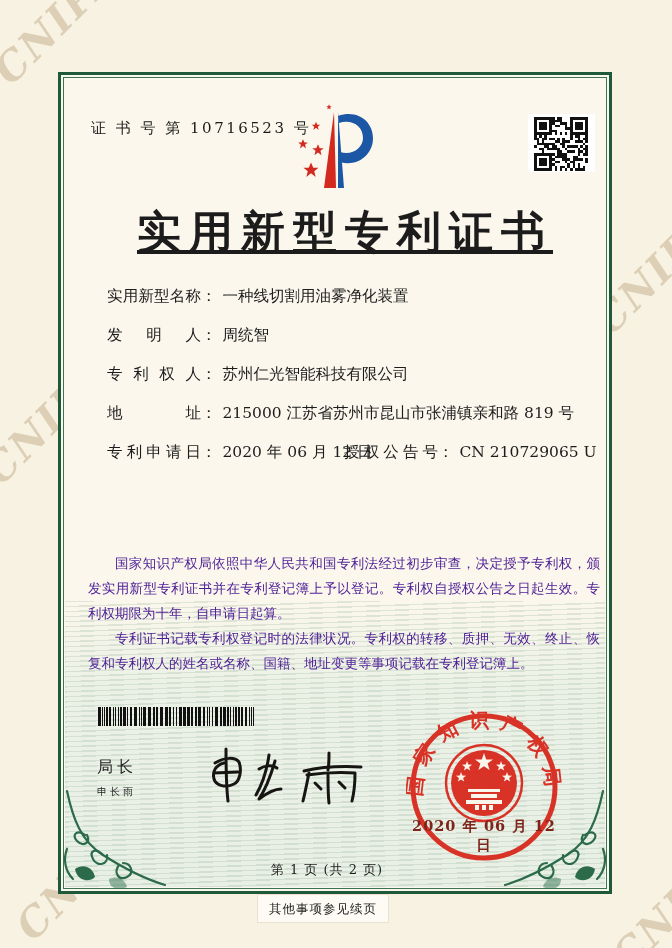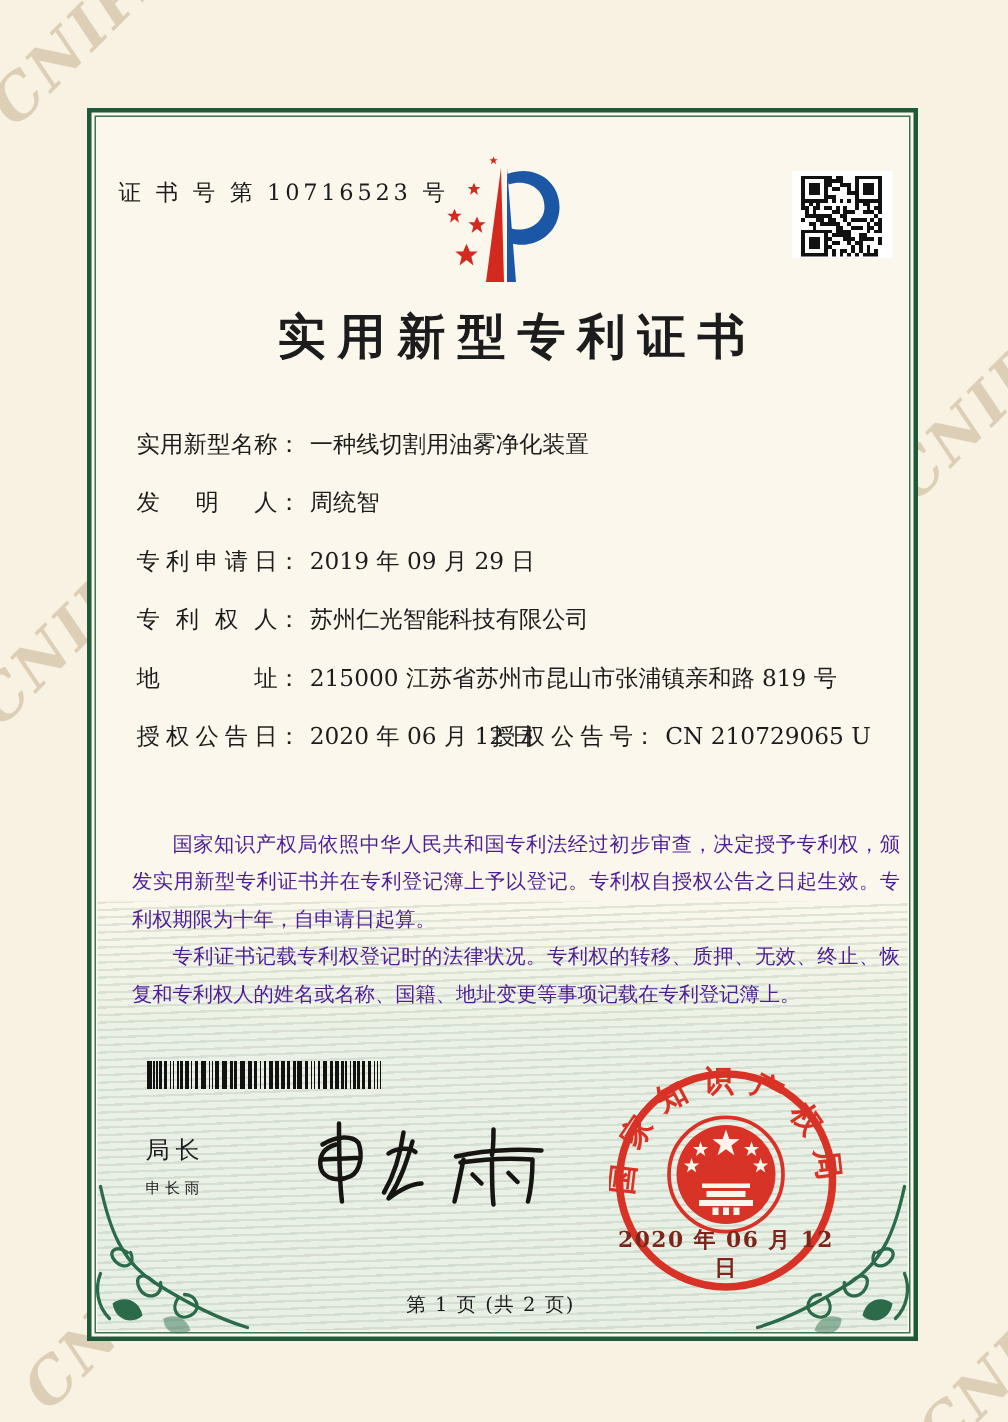--- a/index.html
+++ b/index.html
@@ -22,25 +22,25 @@
     position:absolute;left:2px;top:2px;right:2px;bottom:2px;
     border:1px solid #39male7552;border:1px solid #397552;pointer-events:none;
   }
   #wavy{
     position:absolute;left:4px;right:4px;bottom:4px;height:286px;
     background:
       repeating-linear-gradient(178deg, rgba(118,158,126,.20) 0 1.5px, rgba(0,0,0,0) 1.5px 5px),
       linear-gradient(to bottom, rgba(233,240,229,0) 0, rgba(233,240,229,.85) 30%, #e8efe4 100%);
   }
   .abs{position:absolute;}
-  #cert-no{left:18px;top:44px;font-size:15px;letter-spacing:2.5px;z-index:4;}
-  #title{left:0;right:0;top:128px;text-align:center;font-size:32px;font-weight:bold;
-         letter-spacing:8px;padding-left:20px;z-index:4;}
+  #cert-no{left:30px;top:44px;font-size:15px;letter-spacing:2.5px;z-index:4;}
+  #title{left:0;right:0;top:128px;text-align:center;font-size:44px;font-weight:bold;
+         letter-spacing:8px;padding-left:20px;z-index:4;text-decoration:underline;}
   #fields{left:30px;top:202px;width:505px;z-index:4;font-size:15.5px;}
-  .frow{height:39px;line-height:39px;white-space:nowrap;}
+  .frow{height:39px;line-height:39px;white-space:nowrap;margin-left:16px;}
   .flabel{display:inline-block;width:94px;text-align:justify;text-align-last:justify;vertical-align:top;}
   .fcolon{display:inline-block;margin-right:6px;}
   .frow.dual{display:flex;}
   .frow.dual .cell1{width:237px;}
   #body-text{left:27px;top:476px;width:512px;z-index:4;font-size:13.5px;line-height:25px;
              text-align:justify;color:#4c1d95;}
   #body-text p{margin:0;text-indent:2em;}
   #barcode-box{left:37px;top:632px;z-index:4;}
   #signer-title{left:36px;top:682px;font-size:16px;letter-spacing:4px;z-index:4;
                 font-family:Liberation Sans, sans-serif;}
@@ -83,31 +83,28 @@
     <div class="abs" id="title">实用新型专利证书</div>
 
     <div class="abs" id="fields">
       <div class="frow">
         <span class="flabel">实用新型名称</span><span class="fcolon">：</span><span>一种线切割用油雾净化装置</span>
       </div>
       <div class="frow">
         <span class="flabel">发明人</span><span class="fcolon">：</span><span>周统智</span>
       </div>
       <div class="frow">
-        <span class="flabel">专利申请日</span><span class="fcolon">：</span><span>2019 年 09 月 29 日</span>
-      </div>
-      <div class="frow">
         <span class="flabel">专利权人</span><span class="fcolon">：</span><span>苏州仁光智能科技有限公司</span>
       </div>
       <div class="frow">
         <span class="flabel">地址</span><span class="fcolon">：</span><span>215000 江苏省苏州市昆山市张浦镇亲和路 819 号</span>
       </div>
       <div class="frow dual">
         <span class="cell1">
-          <span class="flabel">授权公告日</span><span class="fcolon">：</span><span>2020 年 06 月 12 日</span>
+          <span class="flabel">专利申请日</span><span class="fcolon">：</span><span>2020 年 06 月 12 日</span>
         </span>
         <span>
           <span class="flabel">授权公告号</span><span class="fcolon">：</span><span>CN 210729065 U</span>
         </span>
       </div>
     </div>
 
     <div class="abs" id="body-text">
       <p>国家知识产权局依照中华人民共和国专利法经过初步审查，决定授予专利权，颁发实用新型专利证书并在专利登记簿上予以登记。专利权自授权公告之日起生效。专利权期限为十年，自申请日起算。</p>
       <p>专利证书记载专利权登记时的法律状况。专利权的转移、质押、无效、终止、恢复和专利权人的姓名或名称、国籍、地址变更等事项记载在专利登记簿上。</p>
@@ -390,14 +387,15 @@
         <rect x="2" y="2" width="3" height="3" fill="#111"></rect>
         <rect x="14" y="0" width="7" height="7" fill="#111"></rect>
         <rect x="15" y="1" width="5" height="5" fill="#fff"></rect>
         <rect x="16" y="2" width="3" height="3" fill="#111"></rect>
         <rect x="0" y="14" width="7" height="7" fill="#111"></rect>
         <rect x="1" y="15" width="5" height="5" fill="#fff"></rect>
         <rect x="2" y="16" width="3" height="3" fill="#111"></rect>
       </svg>
   </div>
 
+  <div id="note-strip">其他事项参见续页</div>
 
 </div>
 
 </body></html>

